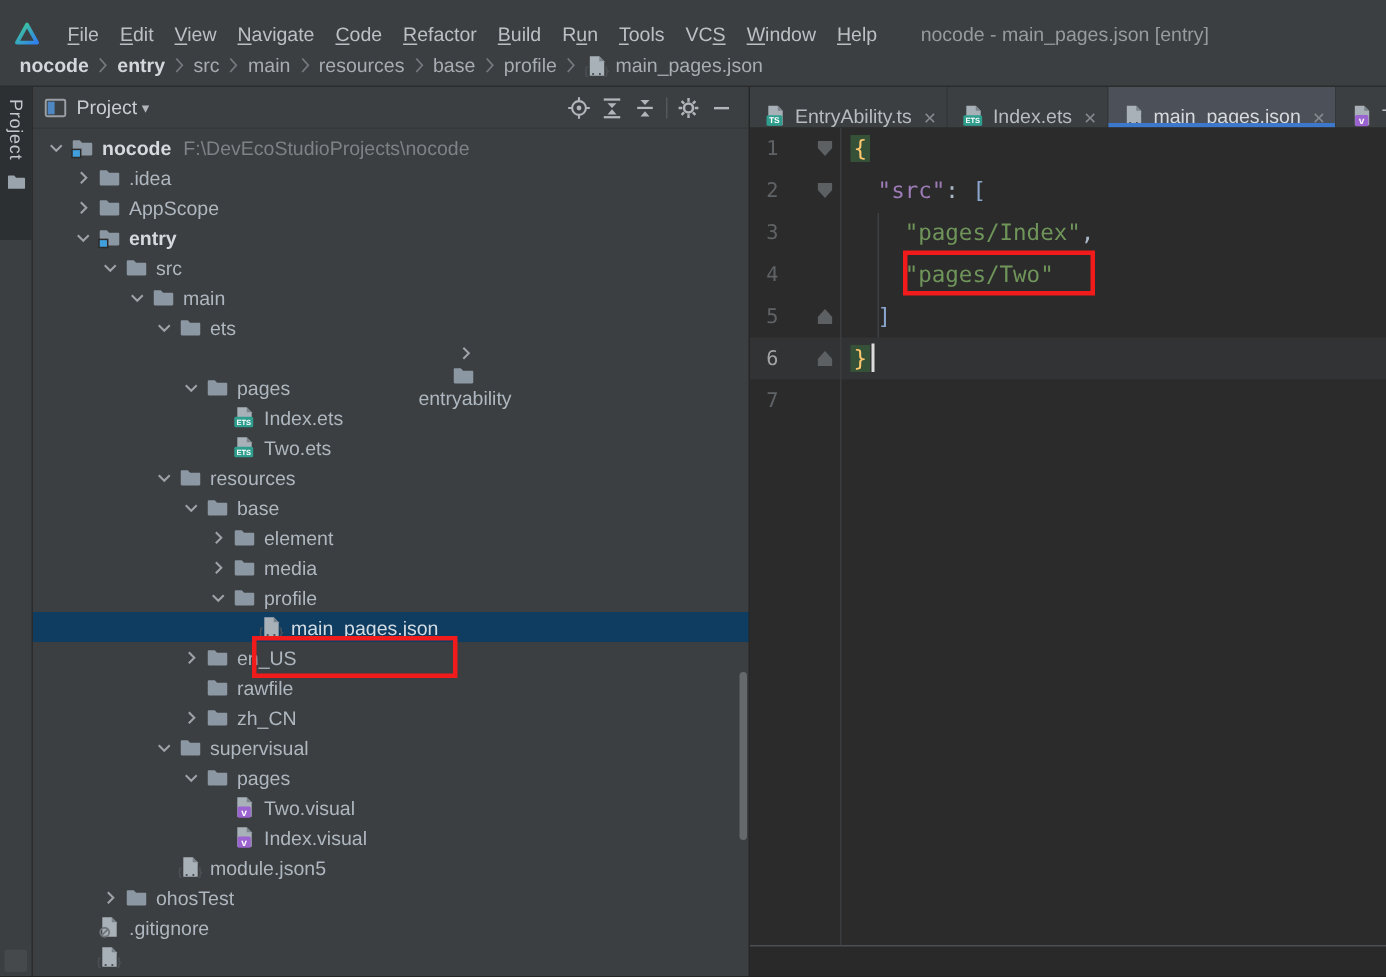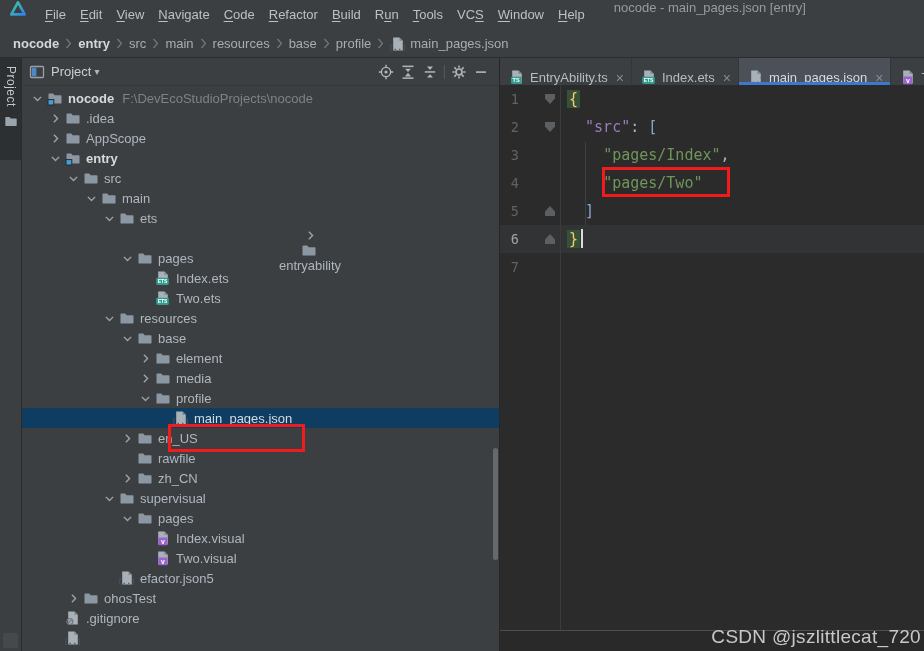--- a/index.html
+++ b/index.html
@@ -6,21 +6,21 @@
   html,body { background:#1e1e1e; }
   #app {
     position:relative; width:924px; height:651px; overflow:hidden;
     background:#2b2b2b; font-family:"Liberation Sans",sans-serif;
     -webkit-font-smoothing:antialiased;
   }
   
   .menubar {
     position:absolute; top:0; left:0; width:924px; height:46px;
     background:#3c3f41; border-bottom:1px solid #2e3031;
-    display:flex; 
+    display:flex; align-items:center;
   }
   .logo { margin:0 11px 0 9px; display:flex; }
   .menu-item {
     padding:0 7px; font-size:13px; color:#bcc0c4; cursor:default; line-height:30px;
   }
   .menu-item u { text-decoration:underline; text-underline-offset:2px; }
   .win-title { margin-left:22px; font-size:13px; color:#989b9e; }
   
   .breadcrumbs {
     position:absolute; top:30px; left:0; width:924px; height:28px;
@@ -572,44 +572,44 @@
         <div class="trow" style="padding-left: 116px;">
           <span class="chev"></span>
           <span class="ticon">
             <svg width="16" height="16" viewBox="0 0 16 16">
               <path d="M3.2 1.5h6.3l3.3 3.3v9.7H3.2z" fill="#a9b1b8"></path>
               <path d="M9.5 1.5l3.3 3.3H9.5z" fill="#7a828a"></path>
               <rect x="3.4" y="7.6" width="8.8" height="7.6" rx="1" fill="#9a63cf"></rect>
               <text x="7.8" y="13.7" font-size="6.8" font-weight="bold" fill="#fff" text-anchor="middle" font-family="Liberation Sans,sans-serif">v</text>
             </svg>
           </span>
-          <span class="tlabel">Index.visual</span>
+          <span class="tlabel">Two.visual</span>
         </div>
         <div class="trow" style="padding-left: 116px;">
           <span class="chev"></span>
           <span class="ticon">
             <svg width="16" height="16" viewBox="0 0 16 16">
               <path d="M3.2 1.5h6.3l3.3 3.3v9.7H3.2z" fill="#a9b1b8"></path>
               <path d="M9.5 1.5l3.3 3.3H9.5z" fill="#7a828a"></path>
               <rect x="3.4" y="7.6" width="8.8" height="7.6" rx="1" fill="#9a63cf"></rect>
               <text x="7.8" y="13.7" font-size="6.8" font-weight="bold" fill="#fff" text-anchor="middle" font-family="Liberation Sans,sans-serif">v</text>
             </svg>
           </span>
-          <span class="tlabel">Two.visual</span>
+          <span class="tlabel">Index.visual</span>
         </div>
         <div class="trow" style="padding-left: 80px;">
           <span class="chev"></span>
           <span class="ticon">
             <svg width="16" height="16" viewBox="0 0 16 16">
               <path d="M3.2 1.5h6.3l3.3 3.3v9.7H3.2z" fill="#a9b1b8"></path>
               <path d="M9.5 1.5l3.3 3.3H9.5z" fill="#7a828a"></path>
               <text x="7.6" y="13.8" font-size="7.5" font-weight="bold" fill="#4b5157" text-anchor="middle" font-family="DejaVu Sans Mono,monospace">{..}</text>
             </svg>
           </span>
-          <span class="tlabel">efactor.json5</span>
+          <span class="tlabel">module.json5</span>
         </div>
         <div class="trow" style="padding-left: 44px; align-items: center;">
           <span class="chev">
             <svg width="13" height="13" viewBox="0 0 16 16">
               <polyline points="6,3.5 10.5,8 6,12.5" fill="none" stroke="#9da3a9" stroke-width="1.7"></polyline>
             </svg>
           </span>
           <span class="ticon">
             <svg width="16" height="16" viewBox="0 0 16 16">
               <path d="M1.5 4.2c0-.4.3-.7.7-.7h4l1.5 1.7h6.1c.4 0 .7.3.7.7v7c0 .4-.3.7-.7.7H2.2c-.4 0-.7-.3-.7-.7z" fill="#8b97a3"></path>
@@ -729,15 +729,14 @@
         <span class="code-text"><span class="tok-brace">}</span><span class="caret"></span></span>
       </div>
       <div class="code-line" style="top: 168px;">
         <span class="lnum">7</span>
         <span class="code-text"></span>
       </div>
     </div>
 
   <div class="editor-bottom"></div>
 
-  <div class="watermark">CSDN @jszlittlecat_720</div>
 
 </div>
 
 </body></html>

